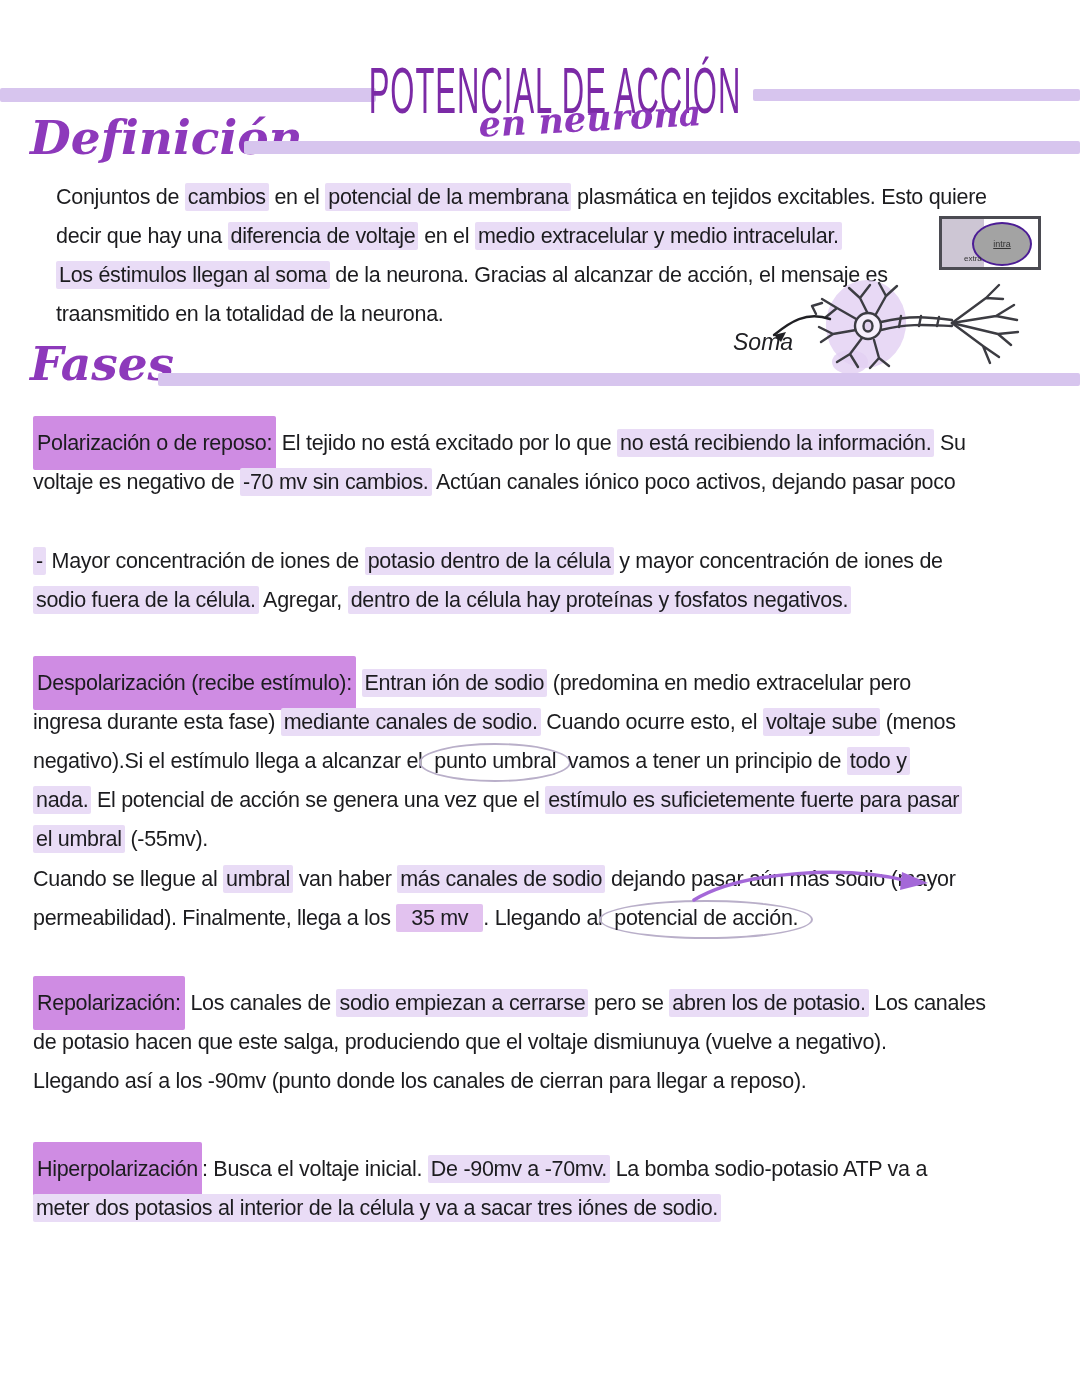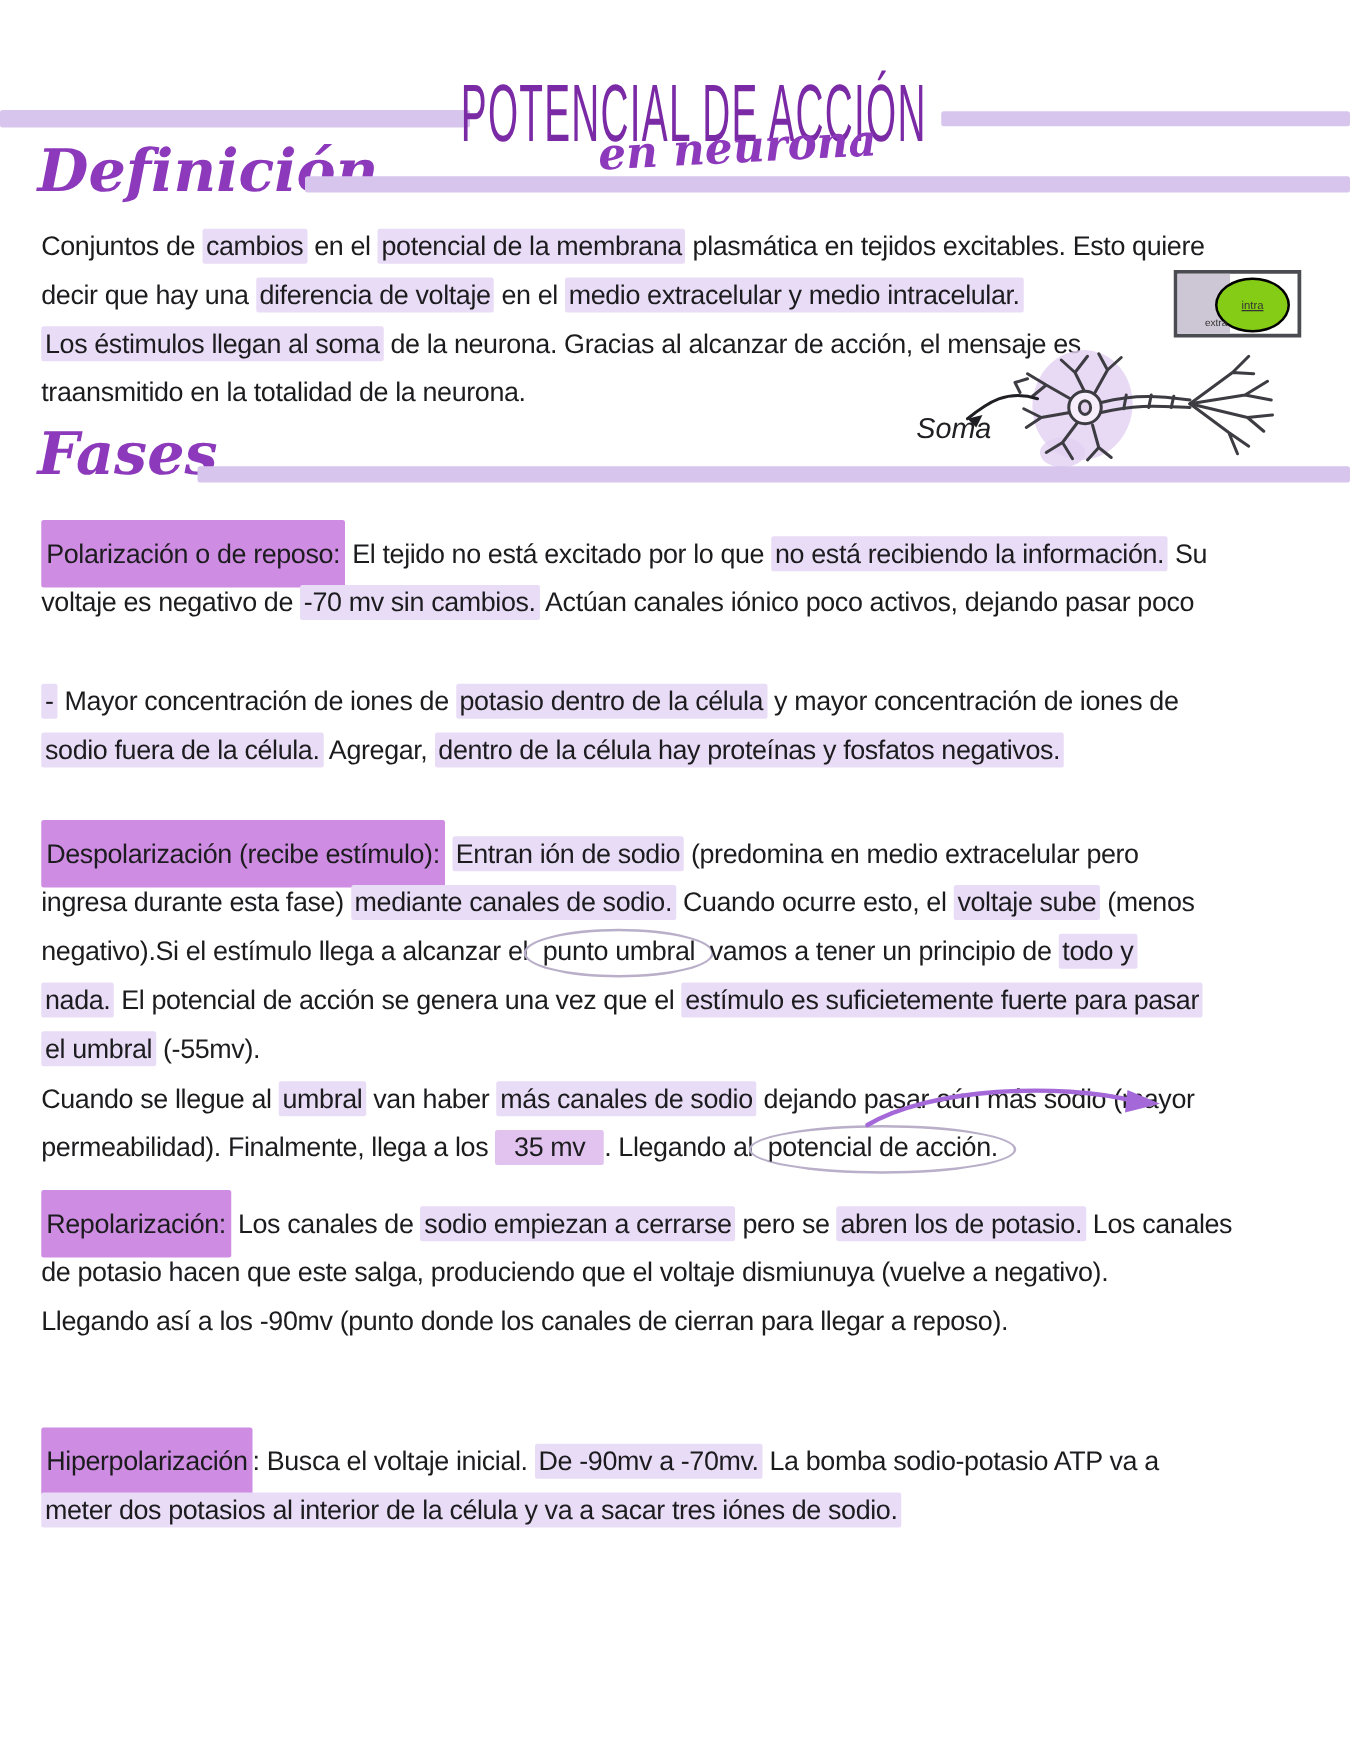--- a/index.html
+++ b/index.html
@@ -26,32 +26,32 @@
 
   .para{position:absolute;left:33px;width:1024px;font-size:21.5px;line-height:39px;
         letter-spacing:-0.3px;color:var(--ink);}
   .t-line{white-space:nowrap;height:39px;}
   .hl{background:var(--hl);padding:2px 3px;border-radius:2px;}
   .hl2{background:var(--hl2);padding:2px 15px;border-radius:2px;}
   .hls{background:var(--hls);padding:15px 4px;border-radius:2px;}
   .circ{display:inline-block;border:2px solid var(--circle_stroke);border-radius:50%;
         padding:1px 13px 4px;margin:-4px -9px;line-height:30px;}
 
-  .para-def{top:178px;}
+  .para-def{top:178px;margin-left:23px;}
   .para-pol{top:424px;}
   .para-ion{top:542px;}
   .para-des{top:664px;}
   .para-umb{top:860px;}
-  .para-rep{top:960px;}
+  .para-rep{top:984px;}
   .para-hip{top:1150px;}
 
   .cell{position:absolute;left:939px;top:216px;width:96px;height:48px;border:3px solid #4b4b52;background:#fff;}
   .cell-extra{position:absolute;left:0;top:0;bottom:0;width:42px;background:#cdc6d4;}
-  .cell-circle{position:absolute;right:6px;top:3px;width:56px;height:40px;border:2px solid #000000;
-        border-radius:50%;background:#84cc16;display:flex;align-items:center;justify-content:center;
+  .cell-circle{position:absolute;right:6px;top:3px;width:56px;height:40px;border:2px solid #4c1d95;
+        border-radius:50%;background:#a3a3a3;display:flex;align-items:center;justify-content:center;
         font-size:9px;color:#333;text-decoration:underline;}
   .cell-extra-label{position:absolute;left:22px;bottom:4px;font-size:8px;color:#333;}
 
   .neuron-svg{position:absolute;left:700px;top:276px;width:340px;height:100px;}
   .soma-label{position:absolute;left:733px;top:329px;font-size:23px;color:#202024;font-style:italic;}
 
   .flow-arrow{position:absolute;left:688px;top:864px;width:250px;height:46px;}
 </style>
 </head>
 <body>

